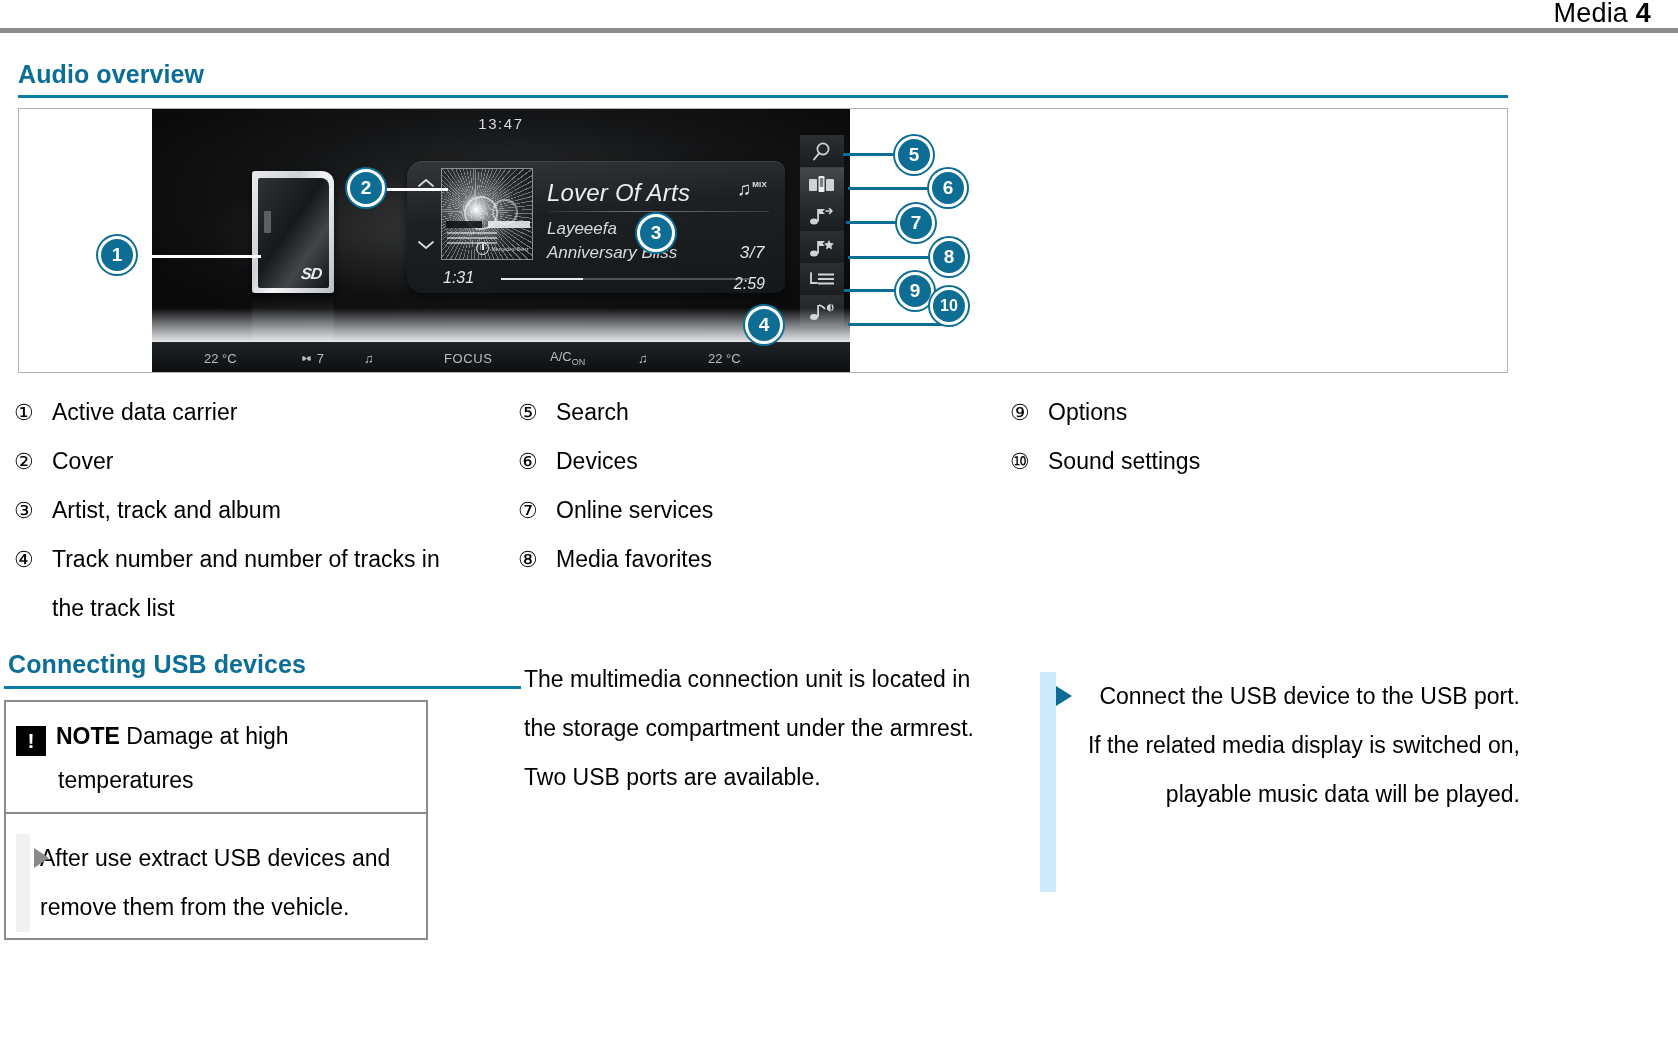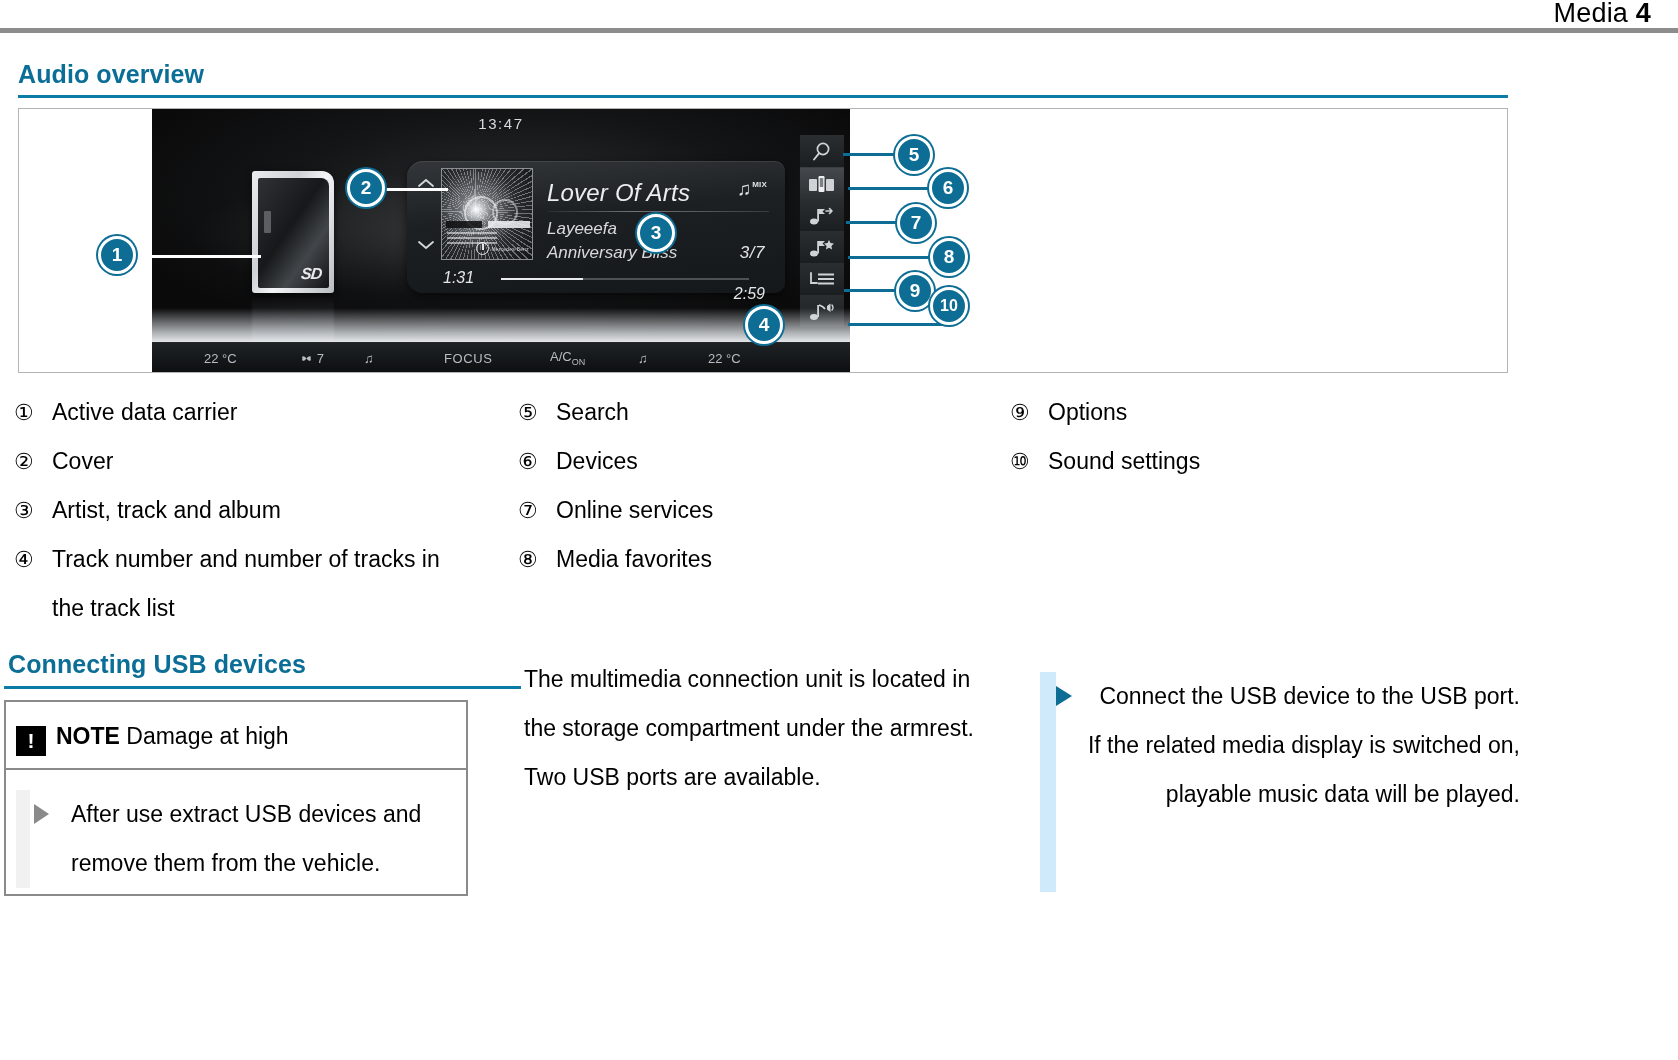--- a/index.html
+++ b/index.html
@@ -186,21 +186,21 @@
   }
   .track-count {
     position: absolute; right: 20px; top: 82px;
     color: #e3e5e8; font-size: 17px; font-style: italic; letter-spacing: .5px;
   }
   .time-elapsed {
     position: absolute; left: 36px; top: 108px;
     color: #e3e5e8; font-size: 16px; font-style: italic;
   }
   .time-total {
-    position: absolute; right: 20px; top: 124px;
+    position: absolute; right: 20px; top: 114px;
     color: #e3e5e8; font-size: 16px; font-style: italic;
   }
   .prog-track {
     position: absolute; left: 94px; top: 117px; width: 248px; height: 2px;
     background: rgba(190,195,200,.33);
   }
   .prog-fill {
     position: absolute; left: 0; top: 0; width: 33%; height: 2px; background: #e8eaec;
   }
 
@@ -266,40 +266,40 @@
     display: flex; align-items: flex-start;
     font-size: 23px; line-height: 49px;
   }
   .legend-num {
     width: 38px; flex: 0 0 38px; font-size: 22px; line-height: 49px;
   }
   .legend-lbl { line-height: 49px; }
 
   
   .note-box {
-    position: absolute; left: 4px; top: 700px; width: 464px;
+    position: absolute; left: 4px; top: 700px; width: 424px;
     border: 2px solid #8a8a8a;
   }
   .note-head {
     padding: 12px 10px 10px 10px;
     border-bottom: 2px solid #8a8a8a;
     font-size: 23px; line-height: 44px;
   }
   .note-bang {
     display: inline-block; width: 30px; height: 30px;
     background: #000000; color: #ffffff;
     text-align: center; line-height: 30px;
     font-size: 21px; font-weight: bold;
     vertical-align: -4px; margin-right: 10px;
   }
   .note-head b { font-weight: bold; }
   .note-head .wrap2 { display: block; margin-left: 42px; }
   .note-body { padding: 12px 10px 6px 10px; font-size: 23px; line-height: 49px; }
   .note-action {
-    position: relative; margin-top: 8px; padding-left: 55px;
+    position: relative; margin-top: 8px; padding-left: 24px;
     background: linear-gradient(90deg, #f1f1f1 0 14px, #ffffff 14px);
   }
   .note-action .tri {
     position: absolute; left: 18px; top: 14px;
     width: 0; height: 0;
     border-left: 15px solid #8a8a8a;
     border-top: 10px solid transparent;
     border-bottom: 10px solid transparent;
   }
 
@@ -549,20 +549,21 @@
     <span class="legend-lbl">Sound settings</span>
   </div>
 </div>
 
 <div class="sec-title" style="left:8px; top:650px;">Connecting USB devices</div>
 <div class="sec-rule" style="left:4px; top:686px; width:517px;"></div>
 
 <div class="note-box">
   <div class="note-head">
     <span class="note-bang">!</span><b>NOTE</b> <span>Damage at high</span>
+    <span class="wrap2">temperatures</span>
   </div>
   <div class="note-body">
     <div class="note-action">
       <span class="tri"></span>
       <span>After use extract USB devices and remove them from the vehicle.</span>
     </div>
   </div>
 </div>
 
 <div class="body-col" style="left:524px; top:655px; width:470px;">The multimedia connection unit is located in the storage compartment under the armrest. Two USB ports are available.</div>

